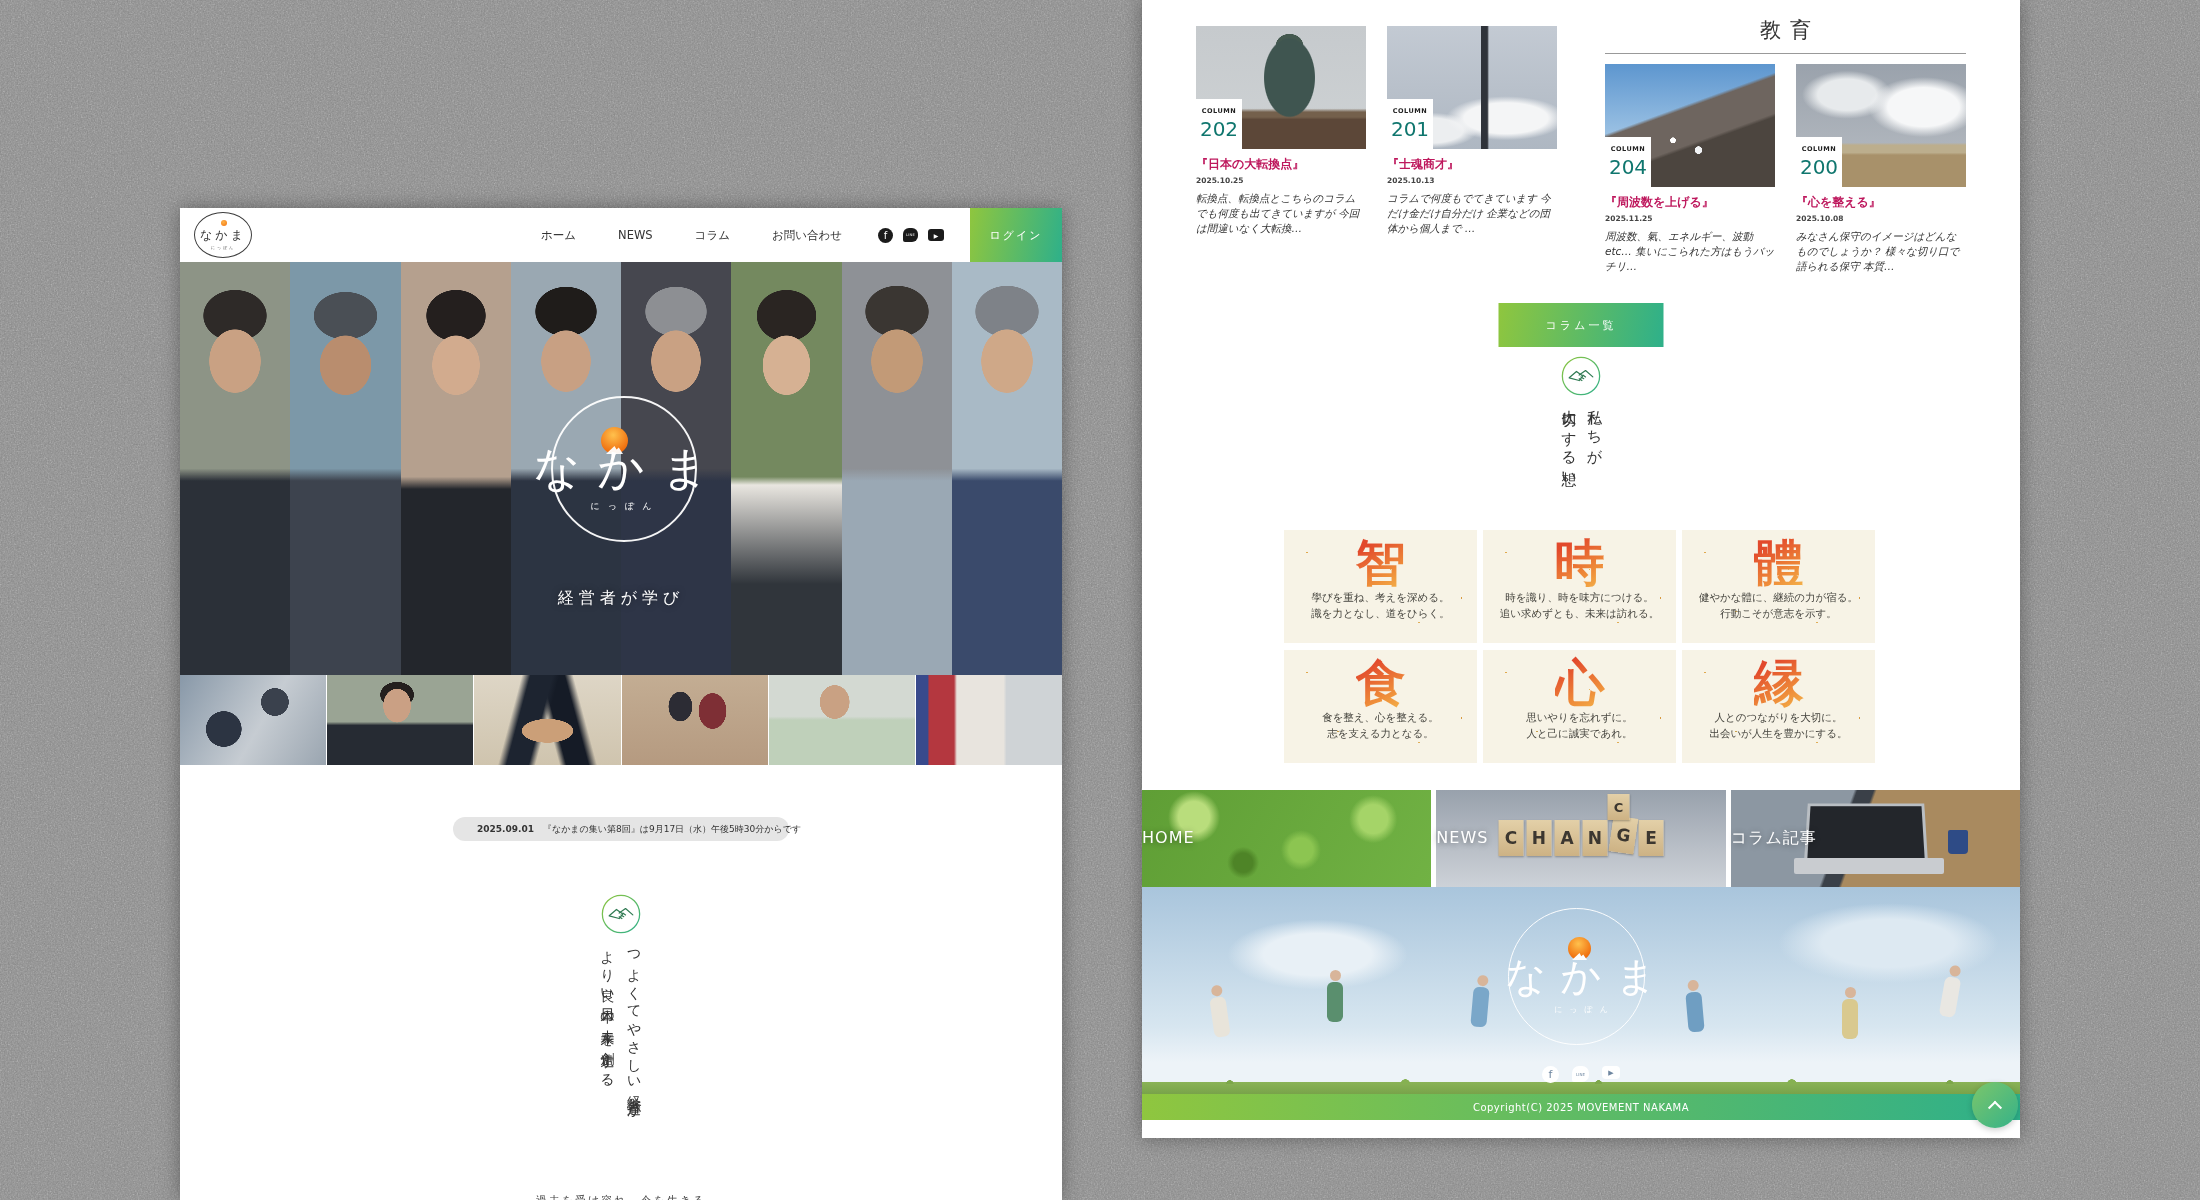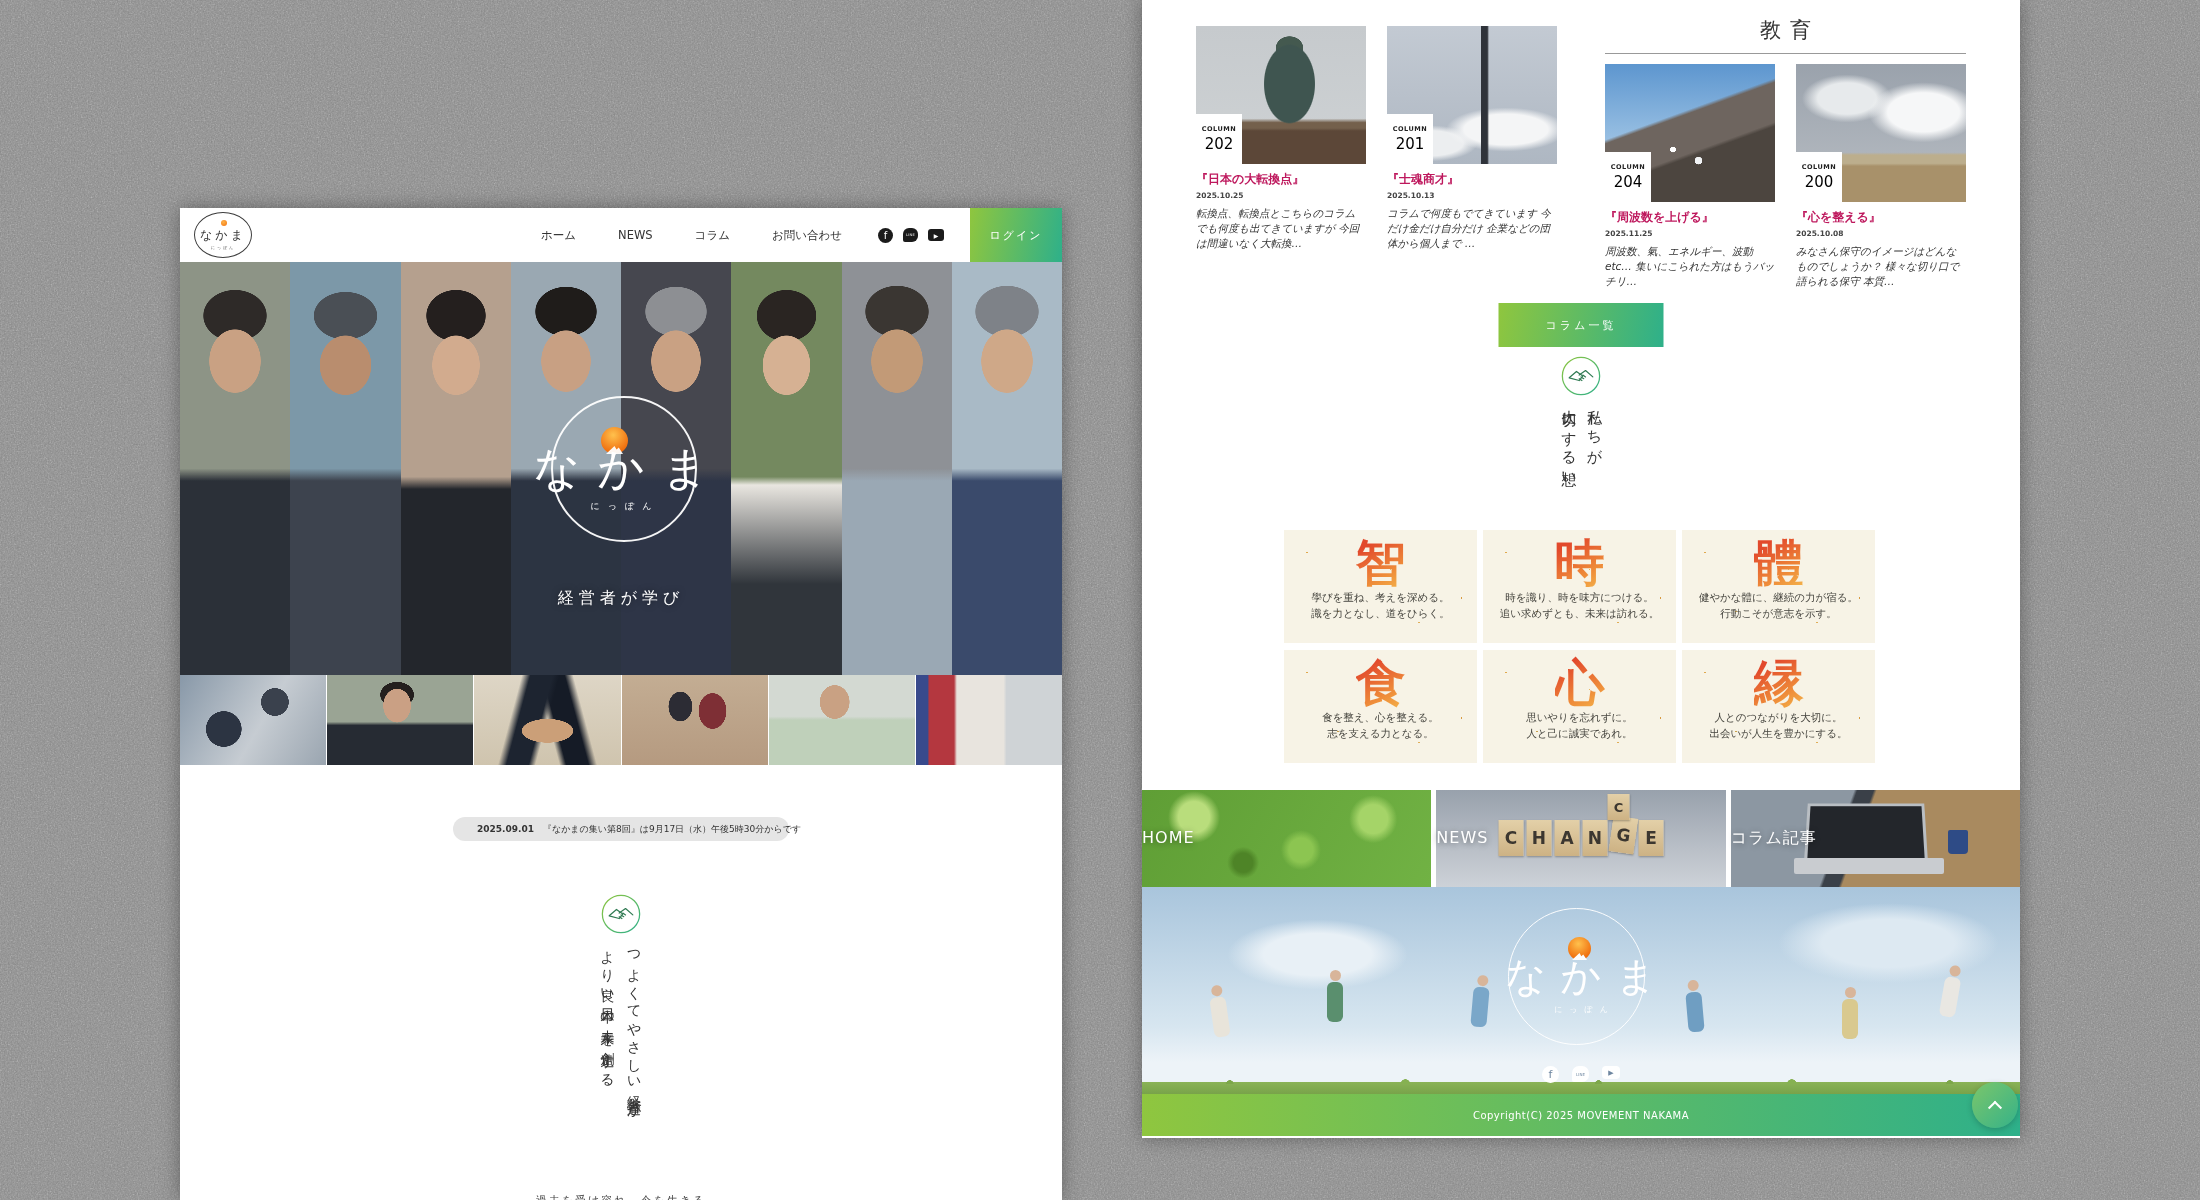--- a/index.html
+++ b/index.html
@@ -86,29 +86,29 @@
                  letter-spacing:2px; }
   .msub1 { top:963px; } .msub2 { top:985px; }
 
   
   .sections { position:absolute; top:16px; left:54px; display:flex; gap:48px; }
   .section { width:361px; }
   .sec-title { text-align:center; font-family:"DejaVu Serif","Liberation Serif",serif; font-size:21px;
                letter-spacing:9px; text-indent:9px; color:#333; padding-bottom:9px; border-bottom:1px solid #999; }
   .cards { display:flex; gap:21px; margin-top:10px; }
   .card { width:170px; cursor:pointer; }
-  .card-img { position:relative; height:138px; }
+  .card-img { position:relative; height:123px; }
   .ci1{background:radial-gradient(ellipse 26px 40px at 55% 42%,#3f5550 96%,transparent),radial-gradient(ellipse 14px 12px at 55% 16%,#44594f 96%,transparent),linear-gradient(to top,#5c4738 0 24%,#74604c 26% 30%,transparent 33%),linear-gradient(#c6cacd,#ced2d4);}
   .ci2{background:linear-gradient(90deg,transparent 0 55%,#2f333a 55.5% 59%,transparent 60%),radial-gradient(ellipse 60px 22px at 70% 75%,#f4f5f6 70%,transparent),radial-gradient(ellipse 48px 18px at 25% 85%,#eceef0 70%,transparent),linear-gradient(#c3cad3,#aeb7c2);}
   .ci3{background:radial-gradient(circle 3px at 40% 62%,#fff 90%,transparent),radial-gradient(circle 4px at 55% 70%,#f2f4f6 90%,transparent),linear-gradient(160deg,transparent 0 38%,#6e655f 40% 60%,#4c453f 62%),linear-gradient(#5d96cf,#a9cbe8 70%);}
   .ci4{background:linear-gradient(to top,#a8916a 0 26%,#bcae8d 28% 34%,transparent 36%),radial-gradient(ellipse 55px 30px at 75% 35%,#f6f7f8 65%,transparent),radial-gradient(ellipse 45px 24px at 30% 25%,#e7eaec 65%,transparent),linear-gradient(#9aa2ac,#b9bec4);}
   .badge { position:absolute; left:0; bottom:0; width:46px; height:50px; background:#fff;
            display:flex; flex-direction:column; align-items:center; justify-content:center; gap:2px; }
   .badge-label { font-size:6.5px; font-weight:bold; letter-spacing:.5px; color:#222; }
-  .badge-num { font-size:15px; color:#000000; }
+  .badge-num { font-size:20px; color:#0f766e; }
   .card-title { margin-top:7px; font-size:12px; font-weight:bold; color:#be185d; }
   .card-date { margin-top:3px; font-size:7.5px; font-weight:bold; color:#444; }
   .card-excerpt { margin-top:6px; font-size:10.5px; line-height:1.45; color:#333;font-style:italic; }
 
   .btn-columns { position:absolute; top:303px; left:50%; transform:translateX(-50%); width:165px;
             height:44px; display:flex; align-items:center; justify-content:center; color:#fff;
             font-size:11px; letter-spacing:3px; cursor:pointer;
             background:linear-gradient(100deg,#8fc63e,#2eb08a); }
   .hs-right { position:absolute; top:356px; left:50%; transform:translateX(-50%); }
   .values-intro { position:absolute; top:398px; left:50%; transform:translateX(-50%);
@@ -186,21 +186,21 @@
   .footer-logo-sub { position:absolute; top:117px; width:100%; text-align:center;
                 color:rgba(255,255,255,.92); font-size:8px; letter-spacing:7px; text-indent:7px; }
   .footer-social { position:absolute; top:179px; width:100%; display:flex; justify-content:center;
                 gap:13px; }
   .fic-fb { width:17px; height:17px; border-radius:50%; background:#fff; color:#6e86a0;
             font-size:11px; display:flex; align-items:center; justify-content:center; cursor:pointer; }
   .fic-line { width:17px; height:16px; border-radius:7px 7px 7px 2px; background:#fff; color:#6e86a0;
             font-size:4px; display:flex; align-items:center; justify-content:center; cursor:pointer; }
   .fic-yt { width:18px; height:13px; border-radius:4px; background:#fff; color:#6e86a0;
             font-size:7px; display:flex; align-items:center; justify-content:center; cursor:pointer; }
-  .copyright-bar { position:absolute; top:1094px; left:0; width:100%; height:42px;
+  .copyright-bar { position:absolute; top:1094px; left:0; width:100%; height:26px;
             background:linear-gradient(90deg,#8fc63f,#2eb08a); color:#fff; font-size:10px;
             letter-spacing:.5px; display:flex; align-items:center; justify-content:center; }
   .scroll-top { position:absolute; left:830px; top:1082px; width:46px; height:46px; border-radius:50%;
             background:linear-gradient(135deg,#7cc66a,#35b289); display:flex; align-items:center;
             justify-content:center; cursor:pointer; box-shadow:0 2px 6px rgba(0,0,0,.2); }
   .chev-up { width:10px; height:10px; border-left:2.5px solid #fff; border-top:2.5px solid #fff;
             transform:rotate(45deg) translate(2px,2px); }
 </style>
 </head>
 <body>

